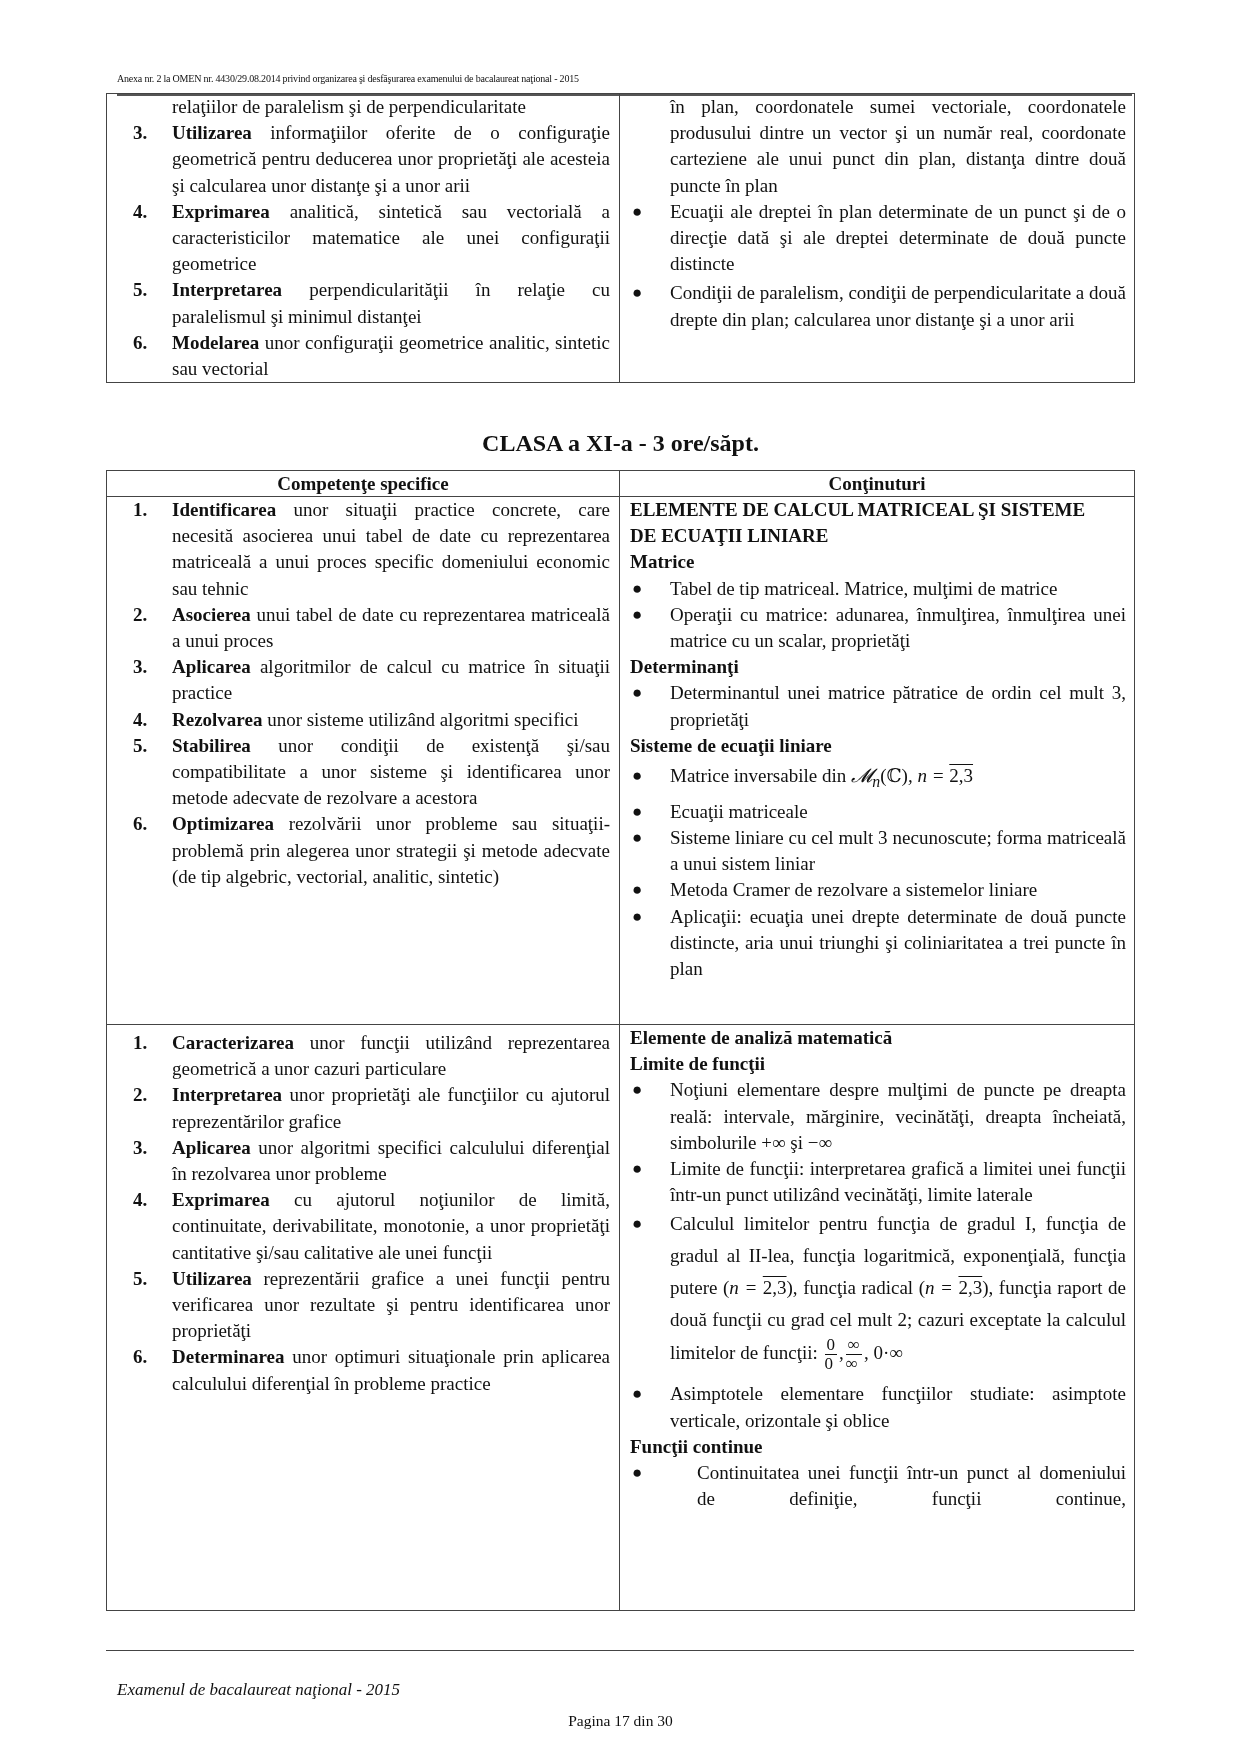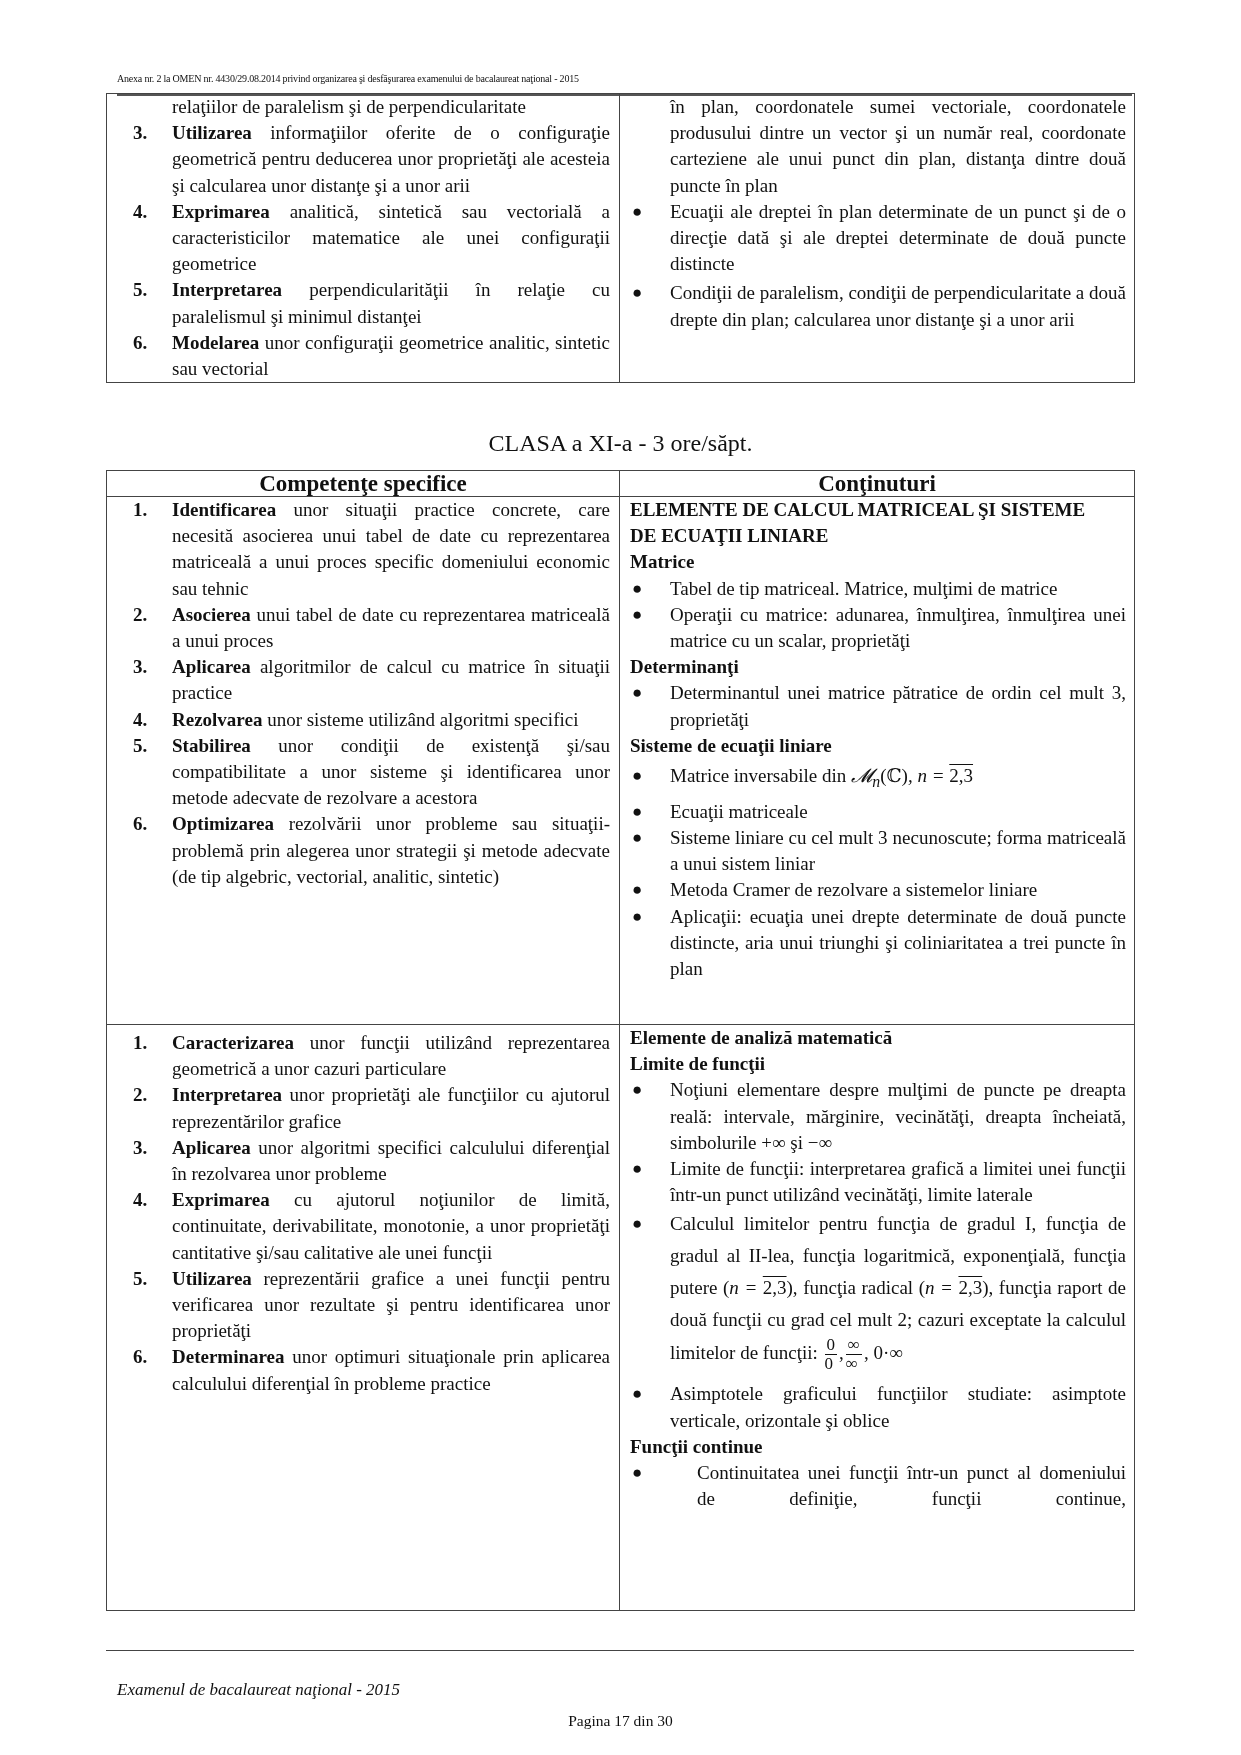--- a/index.html
+++ b/index.html
@@ -6,33 +6,33 @@
   body { width: 1241px; height: 1755px; position: relative; overflow: hidden;
          font-family: "Liberation Serif", "DejaVu Serif", serif; color: #111; }
   .header { position: absolute; left: 117px; top: 73px; width: 1015px;
             font-size: 10px; letter-spacing: -0.2px; }
   .header-rule { position: absolute; left: 117px; top: 94px; width: 1015px; height: 0;
                  border-top: 2px solid #555; }
   table { border-collapse: collapse; position: absolute; left: 106px; width: 1028px;
           font-size: 19px; line-height: 26.2px; table-layout: fixed; }
   td, th { border: 1.5px solid #444; vertical-align: top; padding: 0; }
   col.c1 { width: 513px; } col.c2 { width: 515px; }
-  th { font-weight: bold; text-align: center; font-size: 23px; line-height: 24px; padding: 1px 0 0 0; }
+  th { font-weight: bold; text-align: center; font-size: 19px; line-height: 24px; padding: 1px 0 0 0; }
   .lcol { padding: 0 9px 0 18px; }
   .rcol { padding: 0 8px 0 10px; }
   .item { display: flex; }
   .num { width: 47px; flex: 0 0 47px; font-weight: bold; padding-left: 8px; box-sizing: border-box; }
   .itext { flex: 1; text-align: justify; text-align-last: left; }
   .itext b { font-weight: bold; }
   .bul { display: flex; }
   .dot { width: 40px; flex: 0 0 40px; padding-left: 2px; box-sizing: border-box; font-size: 17px; }
   .btext { flex: 1; text-align: justify; text-align-last: left; }
   .sec { font-weight: bold; }
   .class-title { position: absolute; left: 0; width: 1241px; top: 430px; text-align: center;
-                 font-weight: normal; font-size: 24px; }
+                 font-weight: bold; font-size: 24px; }
   .footer-rule { position: absolute; left: 106px; top: 1650px; width: 1028px; border-top: 1.5px solid #444; }
   .footer1 { position: absolute; left: 117px; top: 1756px; font-size: 15.5px; }
   .footer2 { position: absolute; left: 117px; top: 1680px; font-size: 17px; font-style: italic; }
   .pagenum { position: absolute; left: 0; width: 1241px; top: 1712px; text-align: center; font-size: 15.5px; }
   i.m { font-style: italic; }
   .ovl { text-decoration: overline; }
   .frac { display: inline-flex; flex-direction: column; vertical-align: middle; text-align: center;
           font-size: 17px; line-height: 18px; margin: 0 2px; }
   .frac span:first-child { border-bottom: 1px solid #111; padding: 0 2px; }
   .math-line { line-height: 34px; }
@@ -211,21 +211,21 @@
         <div class="btext"><span>Calculul limitelor pentru funcţia de gradul I, funcţia de gradul al II-lea, funcţia logaritmică, exponenţială, funcţia putere (</span><i class="m">n = </i><span class="ovl">2,3</span><span>), funcţia radical (</span><i class="m">n = </i><span class="ovl">2,3</span><span>), funcţia raport de două funcţii cu grad cel mult 2; cazuri exceptate la calculul limitelor de funcţii: </span><span class="frac">
                 <span>0</span>
                 <span>0</span>
               </span>,<span class="frac">
                 <span>∞</span>
                 <span>∞</span>
               </span><span>, 0·∞</span></div>
           </div>
       <div class="bul" style="margin-top:8px;">
             <div class="dot">●</div>
-            <div class="btext">Asimptotele graficului funcţiilor studiate: asimptote verticale, orizontale şi oblice</div>
+            <div class="btext">Asimptotele elementare funcţiilor studiate: asimptote verticale, orizontale şi oblice</div>
           </div>
       <div class="sec">Funcţii continue</div>
       <div class="bul">
             <div class="dot" style="width:34px;flex-basis:34px;">●</div>
             <div class="btext" style="text-align-last: justify; margin-left: 33px;">Continuitatea unei funcţii într-un punct al domeniului de definiţie, funcţii continue,</div>
           </div>
     </td>
   </tr>
 </tbody>
   </table>

